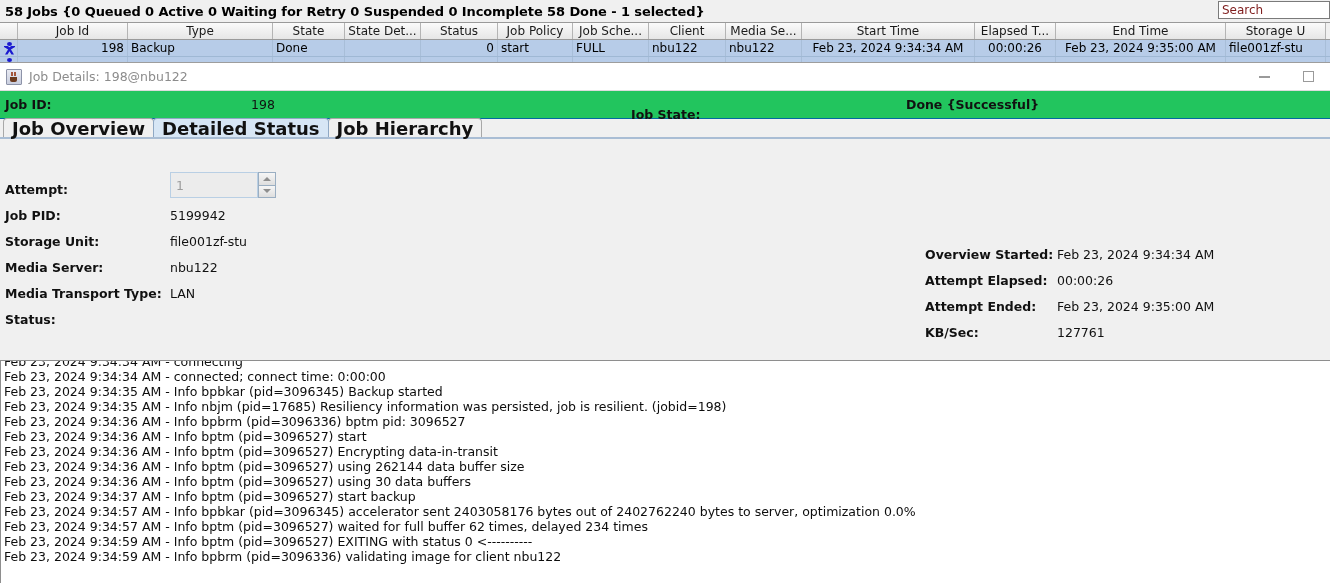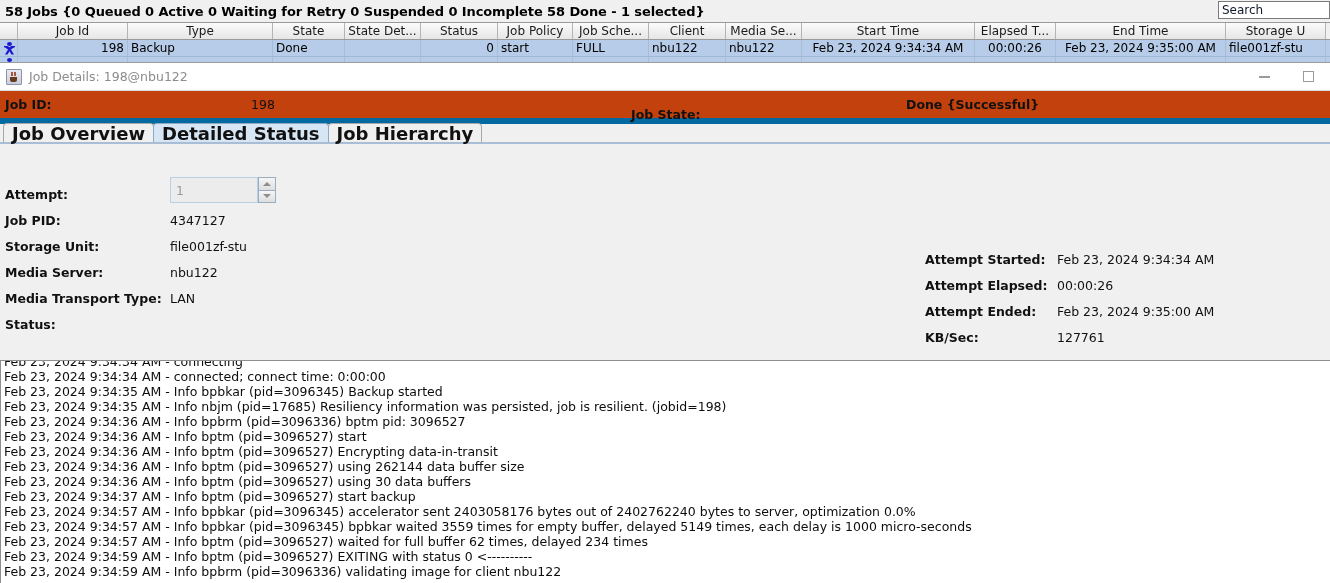--- a/index.html
+++ b/index.html
@@ -35,21 +35,21 @@
   }
   .search-box {
     position: absolute; right: 0px; top: 1px;
     width: 112px; height: 18px;
     background: #ffffff;
     border: 1px solid #7a7a7a;
     box-sizing: border-box;
     display: flex; align-items: center;
     padding-left: 3px;
     font-size: 12px;
-    color: #0f172a;
+    color: #7f1d1d;
   }
 
   
   .jobs-table {
     position: absolute; left: 0; top: 22px; width: 1330px; height: 54px;
     overflow: hidden;
   }
   .jt-header {
     display: flex; height: 18px;
     border-top: 1px solid #9a9a9a;
@@ -153,22 +153,22 @@
   .minimize-glyph {
     width: 11px; height: 2px; background: #9a9a9a;
   }
   .maximize-glyph {
     width: 11px; height: 11px; border: 1.5px solid #9a9a9a; box-sizing: border-box;
   }
 
   
   .dw-headerinfo {
     position: relative; height: 27px;
-    background: #c2410c;
-    border-bottom: 6px solid #0369a1;
+    background: #22c55e;
+    border-bottom: 1px solid #0369a1;
   }
   .hi-label { position: absolute; font-size: 12.5px; font-weight: bold; color: #111; white-space: nowrap; }
   .hi-value { position: absolute; font-size: 12.5px; color: #111; white-space: nowrap; }
   #hi-jobid-label { left: 5px; top: 6px; }
   #hi-jobid-value { left: 251px; top: 6px; }
   #hi-jobstate-label { left: 631px; top: 16px; }
   #hi-jobstate-value { left: 906px; top: 6px; font-weight: bold; }
 
   
   .dw-tabs {
@@ -405,34 +405,34 @@
           <div class="sp-btn up">
             <div class="arrow-up"></div>
           </div>
           <div class="sp-btn down">
             <div class="arrow-down"></div>
           </div>
         </div>
       </div>
 
       <div class="fld-label" id="f-jobpid-l">Job PID:</div>
-      <div class="fld-value" id="f-jobpid-v">4347127</div>
+      <div class="fld-value" id="f-jobpid-v">5199942</div>
 
       <div class="fld-label" id="f-storage-l">Storage Unit:</div>
       <div class="fld-value" id="f-storage-v">file001zf-stu</div>
 
       <div class="fld-label" id="f-mediasrv-l">Media Server:</div>
       <div class="fld-value" id="f-mediasrv-v">nbu122</div>
 
       <div class="fld-label" id="f-mediatrn-l">Media Transport Type:</div>
       <div class="fld-value" id="f-mediatrn-v">LAN</div>
 
       <div class="fld-label" id="f-status-l">Status:</div>
 
-      <div class="fld-label" id="r-started-l">Attempt Started:</div>
+      <div class="fld-label" id="r-started-l">Overview Started:</div>
       <div class="fld-value" id="r-started-v">Feb 23, 2024 9:34:34 AM</div>
 
       <div class="fld-label" id="r-elapsed-l">Attempt Elapsed:</div>
       <div class="fld-value" id="r-elapsed-v">00:00:26</div>
 
       <div class="fld-label" id="r-ended-l">Attempt Ended:</div>
       <div class="fld-value" id="r-ended-v">Feb 23, 2024 9:35:00 AM</div>
 
       <div class="fld-label" id="r-kbsec-l">KB/Sec:</div>
       <div class="fld-value" id="r-kbsec-v">127761</div>
@@ -444,21 +444,20 @@
           <div class="log-line">Feb 23, 2024 9:34:34 AM - connected; connect time: 0:00:00</div>
           <div class="log-line">Feb 23, 2024 9:34:35 AM - Info bpbkar (pid=3096345) Backup started</div>
           <div class="log-line">Feb 23, 2024 9:34:35 AM - Info nbjm (pid=17685) Resiliency information was persisted, job is resilient. (jobid=198)</div>
           <div class="log-line">Feb 23, 2024 9:34:36 AM - Info bpbrm (pid=3096336) bptm pid: 3096527</div>
           <div class="log-line">Feb 23, 2024 9:34:36 AM - Info bptm (pid=3096527) start</div>
           <div class="log-line">Feb 23, 2024 9:34:36 AM - Info bptm (pid=3096527) Encrypting data-in-transit</div>
           <div class="log-line">Feb 23, 2024 9:34:36 AM - Info bptm (pid=3096527) using 262144 data buffer size</div>
           <div class="log-line">Feb 23, 2024 9:34:36 AM - Info bptm (pid=3096527) using 30 data buffers</div>
           <div class="log-line">Feb 23, 2024 9:34:37 AM - Info bptm (pid=3096527) start backup</div>
           <div class="log-line">Feb 23, 2024 9:34:57 AM - Info bpbkar (pid=3096345) accelerator sent 2403058176 bytes out of 2402762240 bytes to server, optimization 0.0%</div>
-          <div class="log-line">Feb 23, 2024 9:34:57 AM - Info bpbkar (pid=3096345) bpbkar waited 3559 times for empty buffer, delayed 5149 times, each delay is 1000 micro-seconds</div>
           <div class="log-line">Feb 23, 2024 9:34:57 AM - Info bptm (pid=3096527) waited for full buffer 62 times, delayed 234 times</div>
           <div class="log-line">Feb 23, 2024 9:34:59 AM - Info bptm (pid=3096527) EXITING with status 0 &lt;----------</div>
           <div class="log-line">Feb 23, 2024 9:34:59 AM - Info bpbrm (pid=3096336) validating image for client nbu122</div>
         </div>
     </div>
 
   </div>
 </div>
 
 </body></html>

